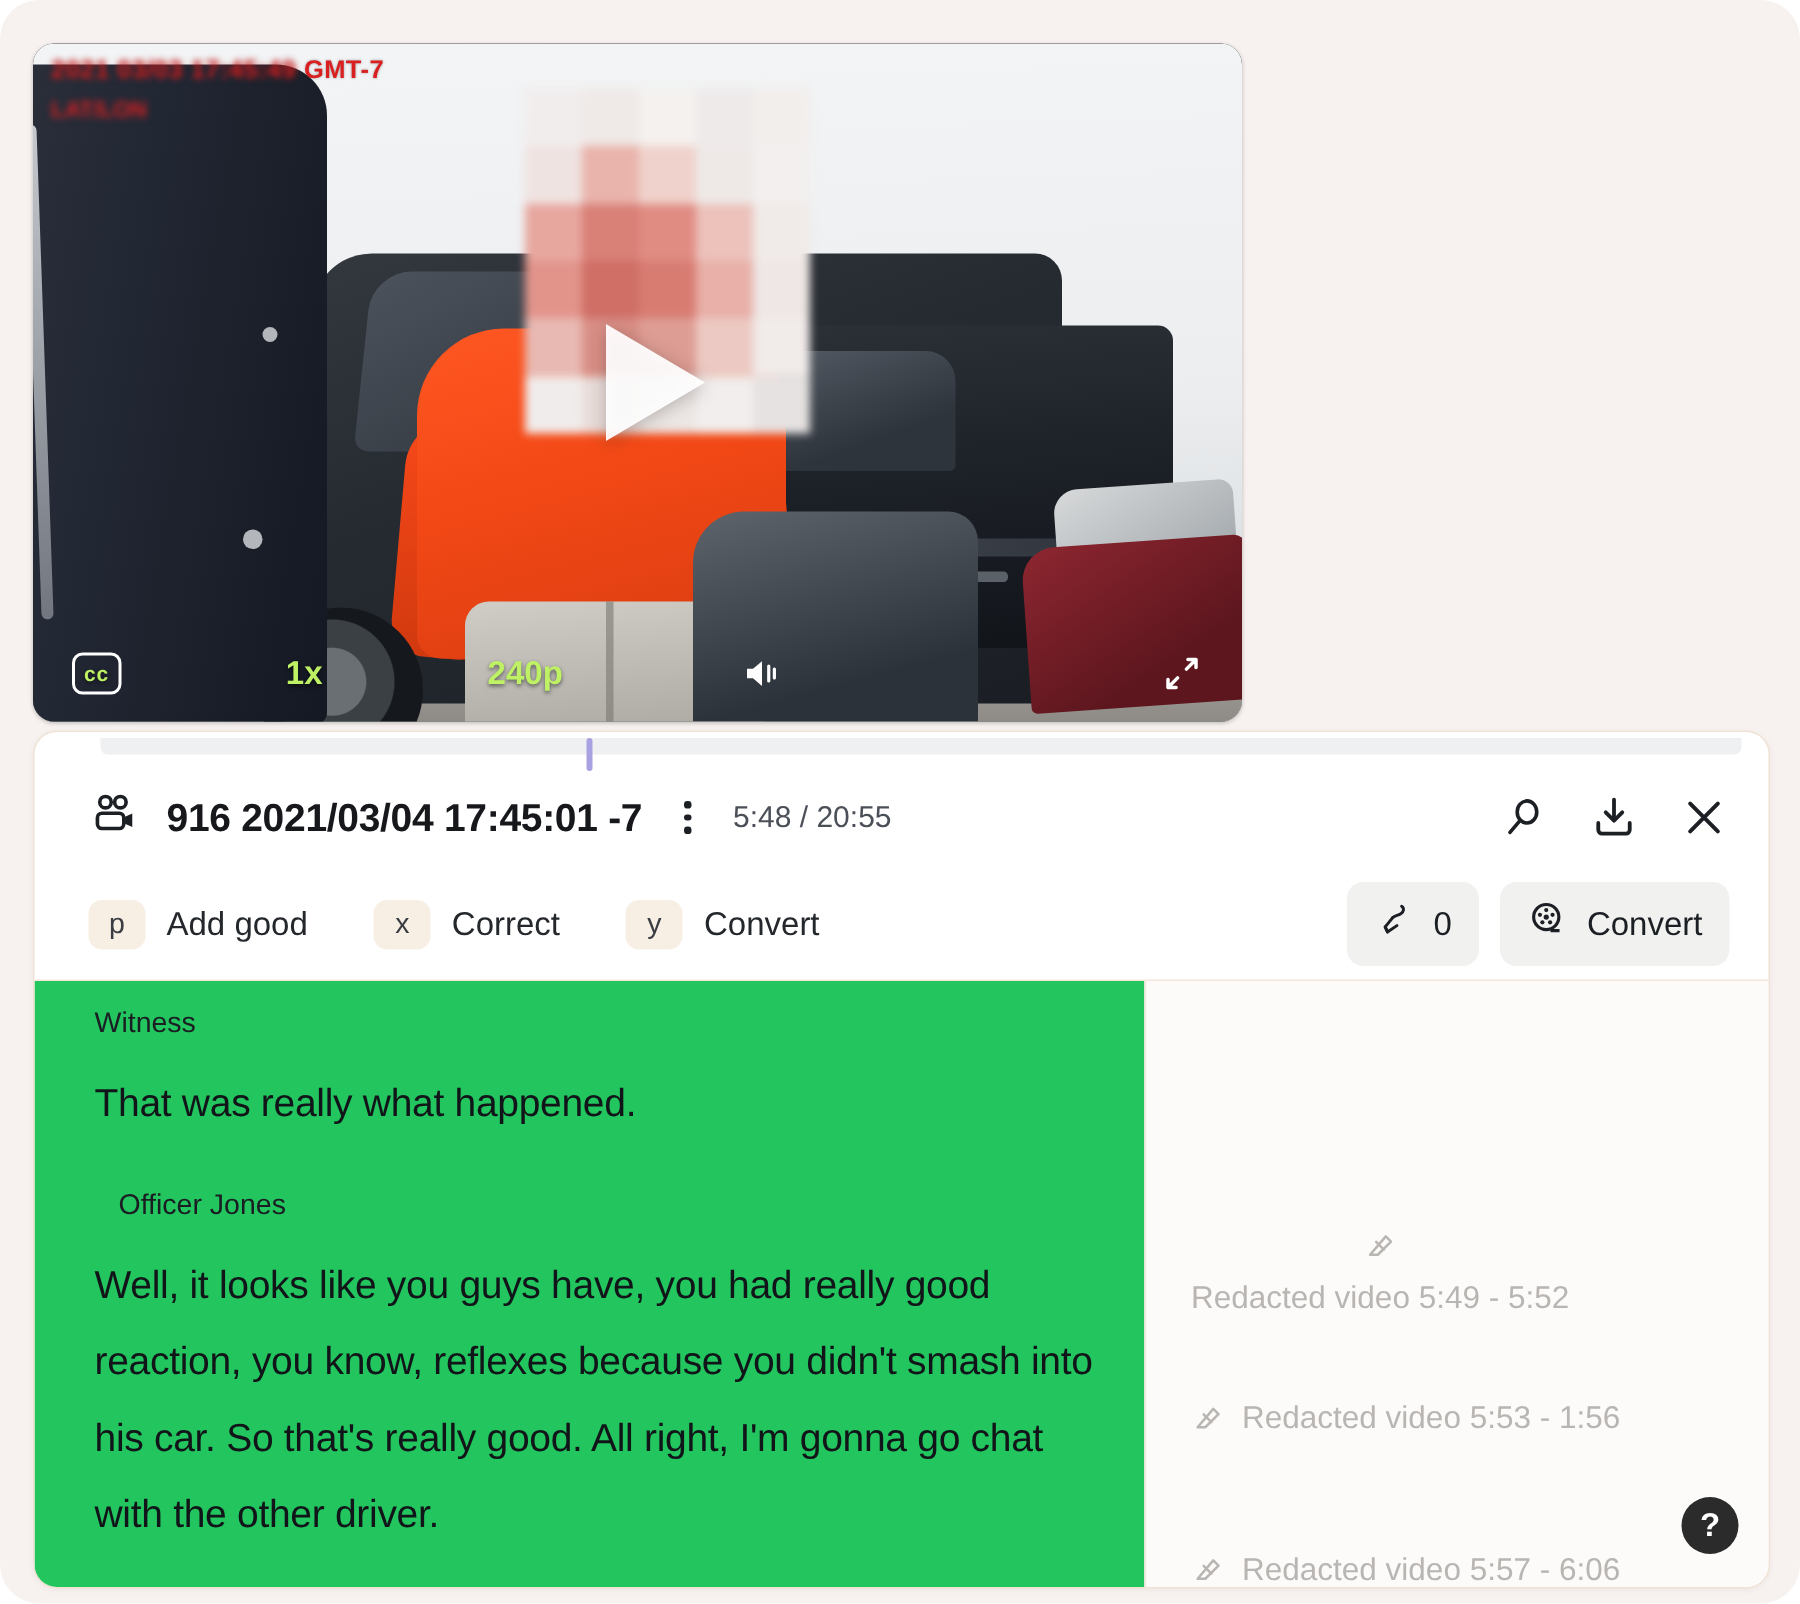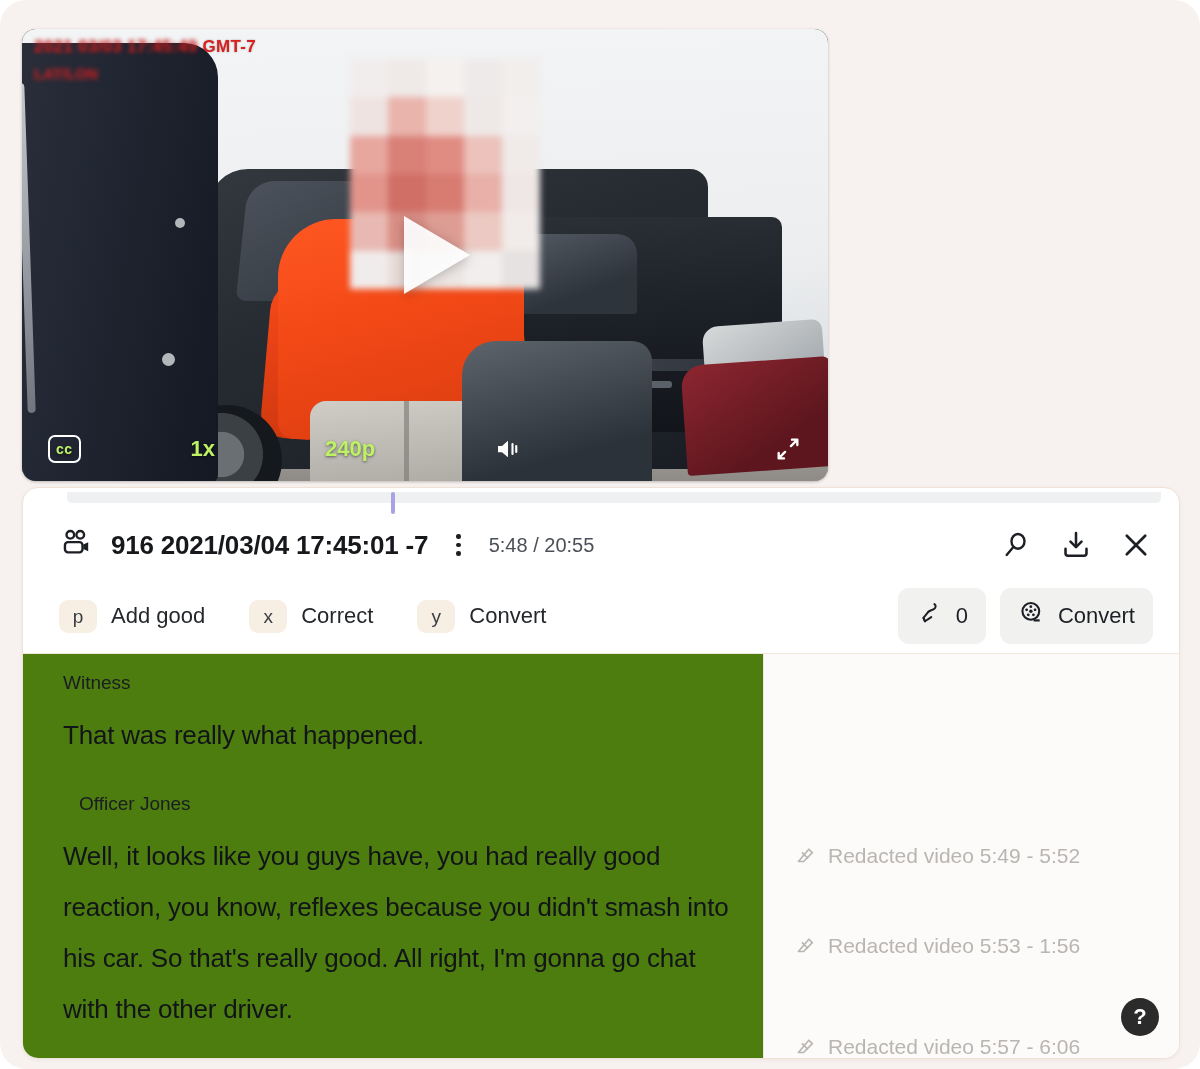--- a/index.html
+++ b/index.html
@@ -304,21 +304,21 @@
   #transcript-body {
     position:absolute; left:0; right:0; top:165px; bottom:0;
     border-top: 1.5px solid #f3e6da;
     display:flex;
   }
   #transcript-left {
     width: 740px;
     padding: 18px 24px 0 40px;
     box-sizing: border-box;
     overflow:hidden;
-    background:#4d7c0f;
+    background:#22c55e;
   }
   #transcript-right {
     flex:1;
     border-left: 1.5px solid #f3e6da;
     background:#fdfbf9;
     position:relative;
     overflow:hidden;
   }
   .speaker {
     font-size: 19px; color:#1a1d22; margin: 0 0 16px 0;
@@ -542,21 +542,21 @@
 
     <div id="transcript-body">
       <div id="transcript-left">
         <div class="speaker">Witness</div>
         <div class="utterance">That was really what happened.</div>
         <div class="speaker second">Officer Jones</div>
         <div class="utterance last">Well, it looks like you guys have, you had really good reaction, you know, reflexes because you didn't smash into his car. So that's really good. All right, I'm gonna go chat with the other driver.</div>
       </div>
 
       <div id="transcript-right">
-        <div class="redaction" style="left:30px; top:190px;">
+        <div class="redaction" style="left:30px; top:166px;flex-direction:column;">
           <span class="er-icon">
             <svg width="22" height="22" viewBox="0 0 24 24" fill="none" stroke="#b8b5b2" stroke-width="1.8" stroke-linecap="round" stroke-linejoin="round">
               <path d="M16.2 4.6L20 8.4 10.4 18H4.8z"></path>
               <path d="M9.2 8.6l5.6 5.6"></path>
             </svg>
           </span>
           <span>Redacted video 5:49 - 5:52</span>
         </div>
 
         <div class="redaction" style="left:30px; top:280px;">

